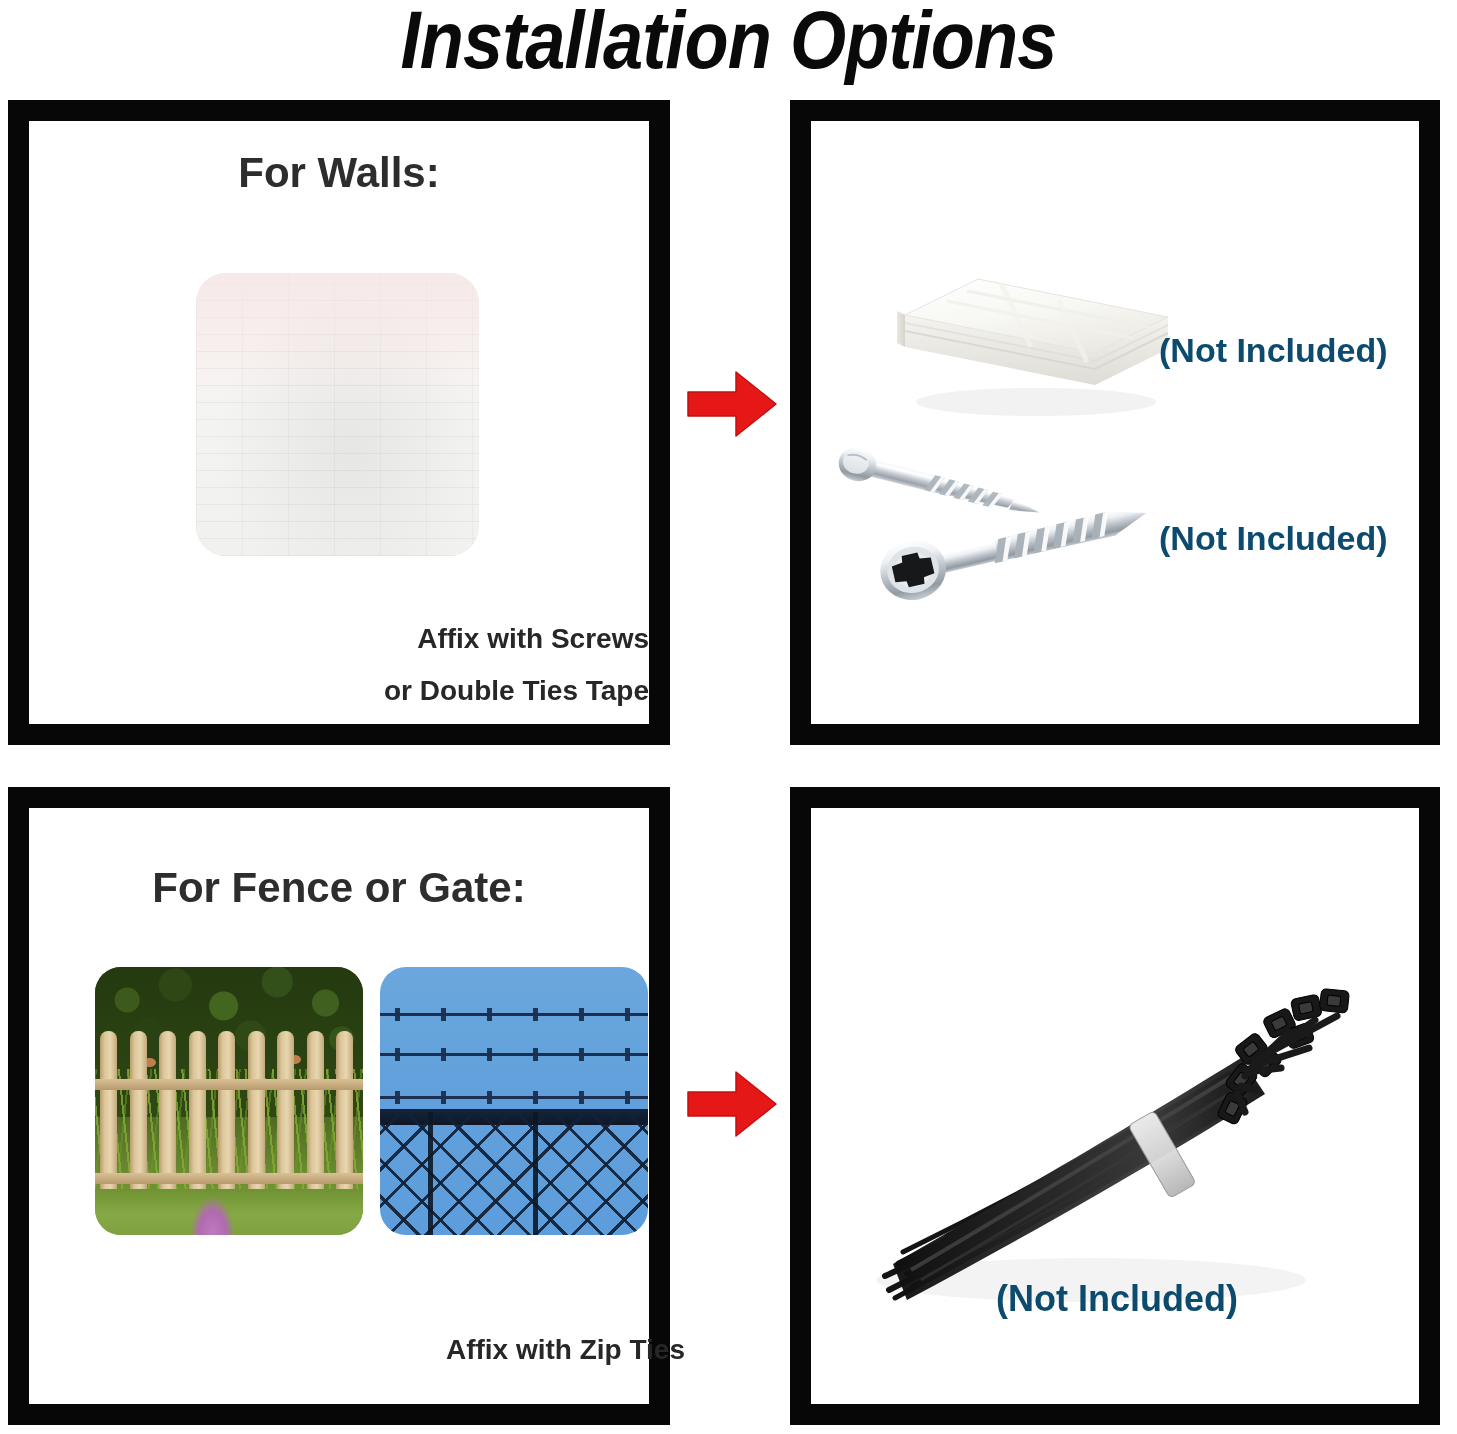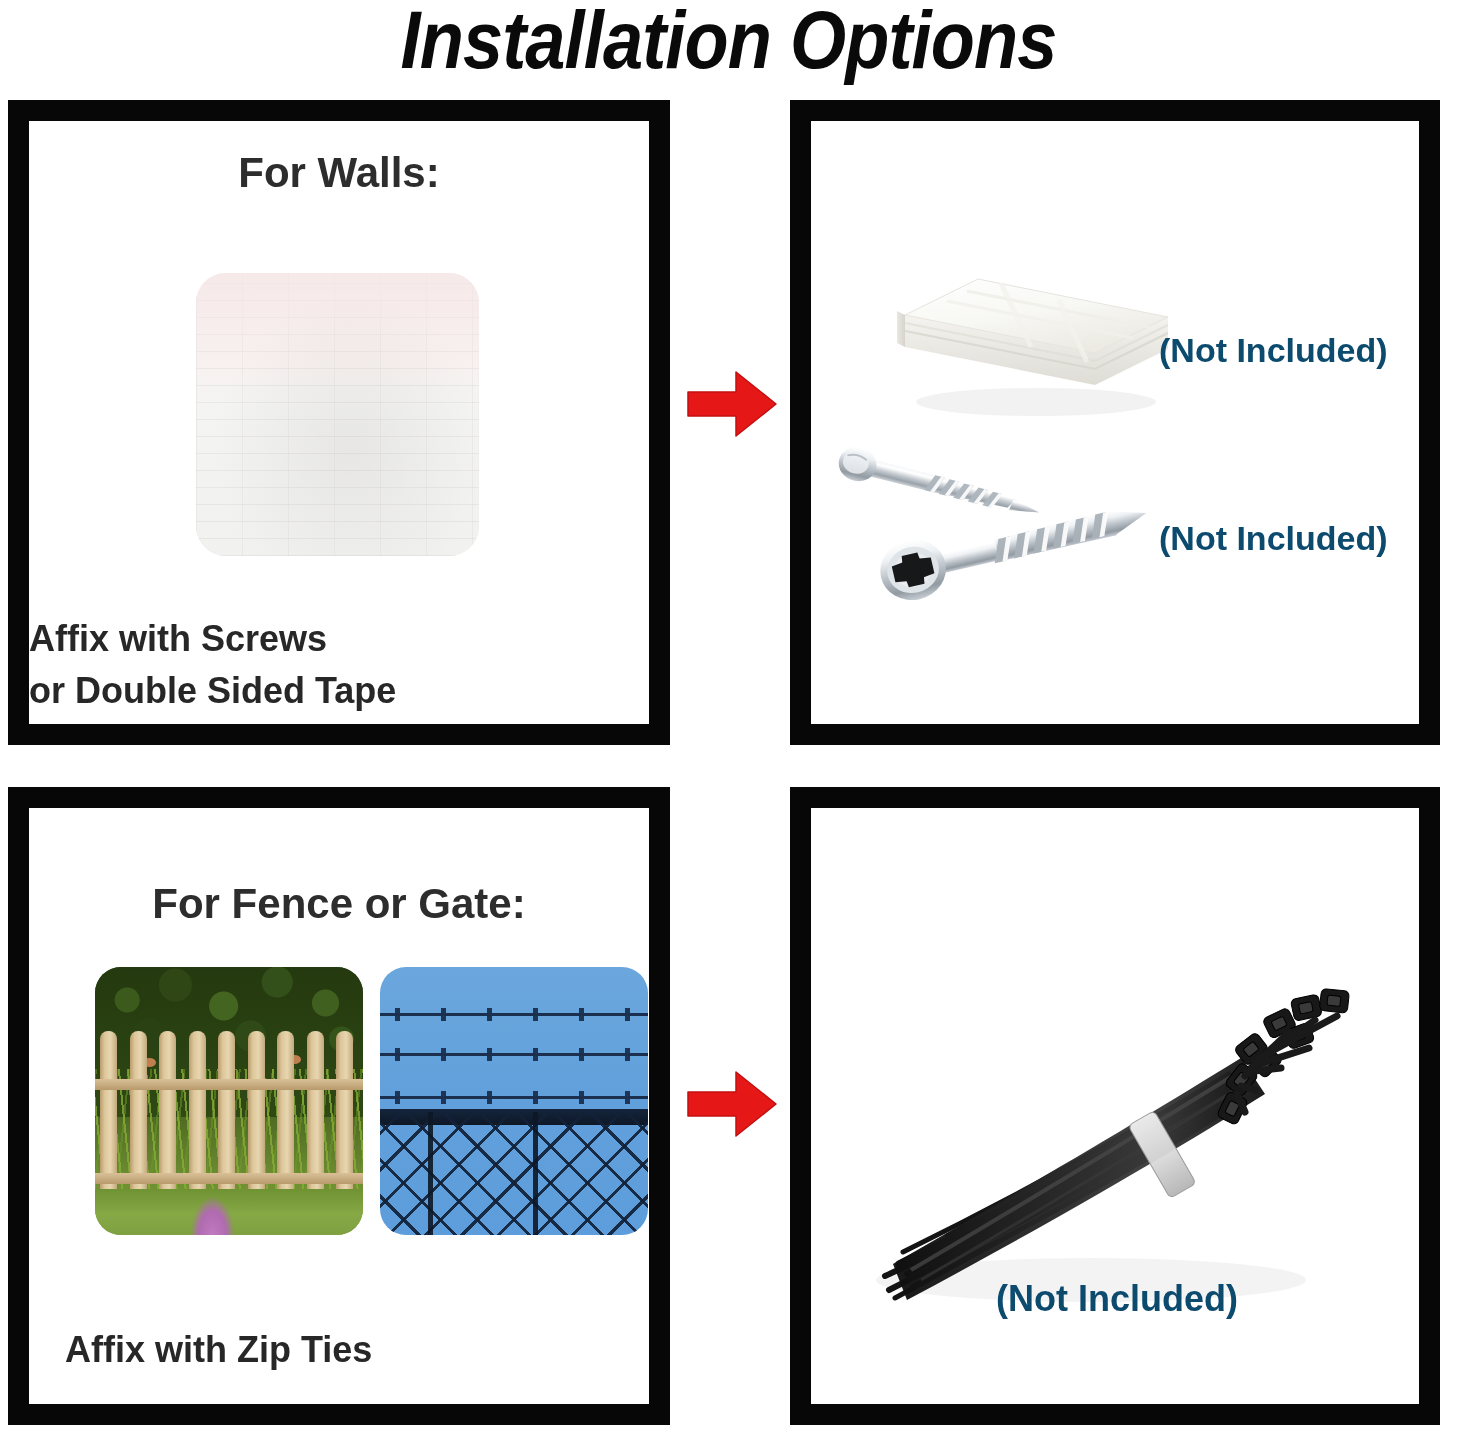--- a/index.html
+++ b/index.html
@@ -39,22 +39,22 @@
 
   .panel-inner{position:absolute;left:0;top:0;width:100%;height:100%;border-radius:31px;}
 
   
   .heading{
     position:absolute;width:100%;text-align:center;
     font-weight:700;font-size:42px;color:#2d2d2d;
     letter-spacing:0px;
   }
   .caption{
-    position:absolute;width:100%;text-align:left;
-    font-weight:700;font-size:36px;color:#272727;
+    position:absolute;width:100%;text-align:right;
+    font-weight:700;font-size:28px;color:#272727;
     line-height:52px;
   }
   .note{
     position:absolute;
     font-weight:700;font-size:34px;color:#0c4a6e;
     white-space:nowrap;
   }
 
   
   .arrow{position:absolute;}
@@ -196,21 +196,21 @@
   <div class="panel-inner">
 
     <div class="heading" style="top:28px;">For Walls:</div>
 
     <div class="photo" id="wall-photo">
       <div class="brick-rows"></div>
       <div class="brick-shade"></div>
     </div>
 
     <div class="caption" style="top:492px;">Affix with Screws</div>
-    <div class="caption" style="top:544px;">or Double Sided Tape</div>
+    <div class="caption" style="top:544px;">or Double Ties Tape</div>
   </div>
 </div>
 
 <div class="panel" id="panel-hardware">
   <div class="panel-inner">
 
     <div id="tape-stack">
       <svg width="300" height="190" viewBox="0 0 300 190">
         <defs>
           <linearGradient id="tapeTop" x1="0" y1="0" x2="0.6" y2="1">
@@ -338,21 +338,21 @@
 
 <div class="arrow" style="left:686px;top:368px;">
   <svg width="92" height="72" viewBox="0 0 92 72">
     <path d="M2,24 L50,24 L50,4 L90,36 L50,68 L50,48 L2,48 Z" fill="#E51717" stroke="#c21010" stroke-width="1.5" stroke-linejoin="round"></path>
   </svg>
 </div>
 
 <div class="panel" id="panel-fence">
   <div class="panel-inner">
 
-    <div class="heading" style="top:72px;">For Fence or Gate:</div>
+    <div class="heading" style="top:56px;">For Fence or Gate:</div>
 
     <div class="photo" id="fence-photo">
       <div class="foliage"></div>
       <div class="grassblades"></div>
       <div class="flower" style="left:18%;top:34%;"></div>
       <div class="flower" style="left:72%;top:33%;"></div>
       <div class="flower" style="left:36%;top:50%;"></div>
       <div class="pickets">
         <div class="picket" style="left:2%;"></div>
         <div class="picket" style="left:13%;"></div>

